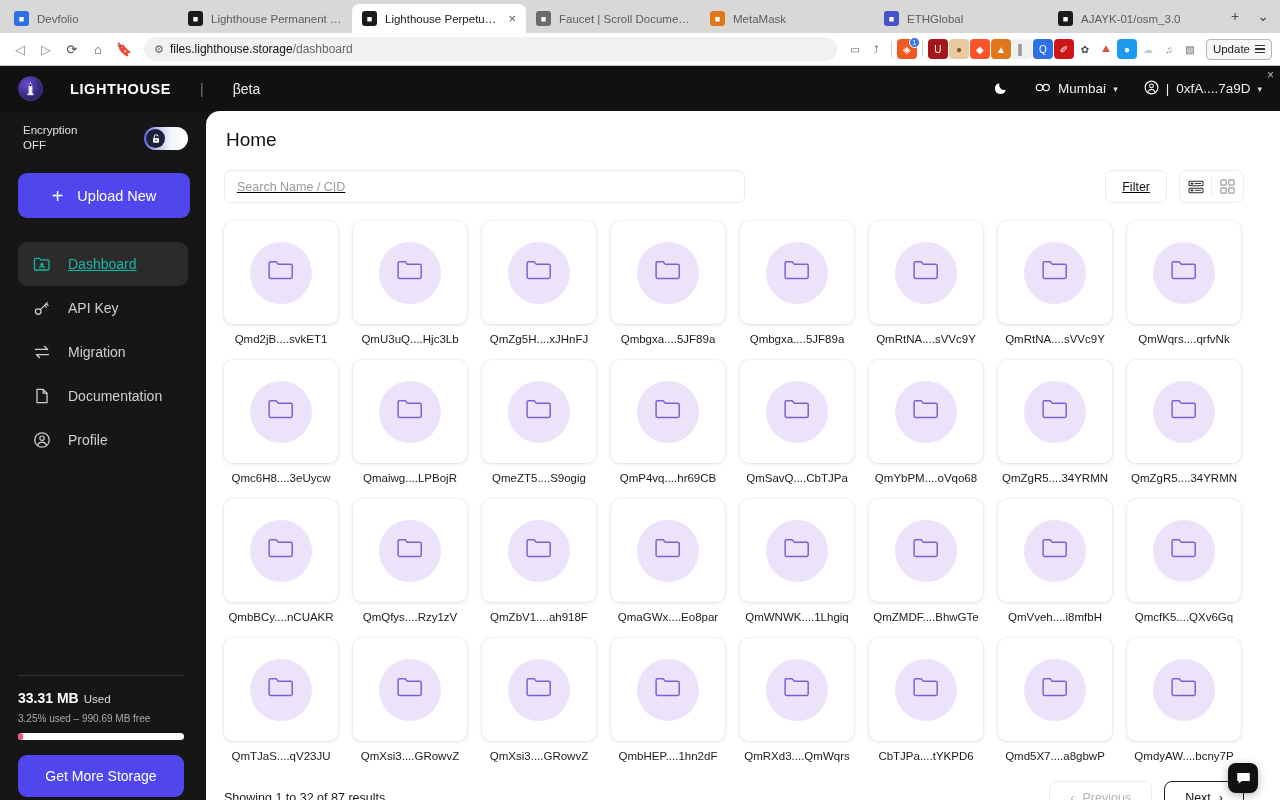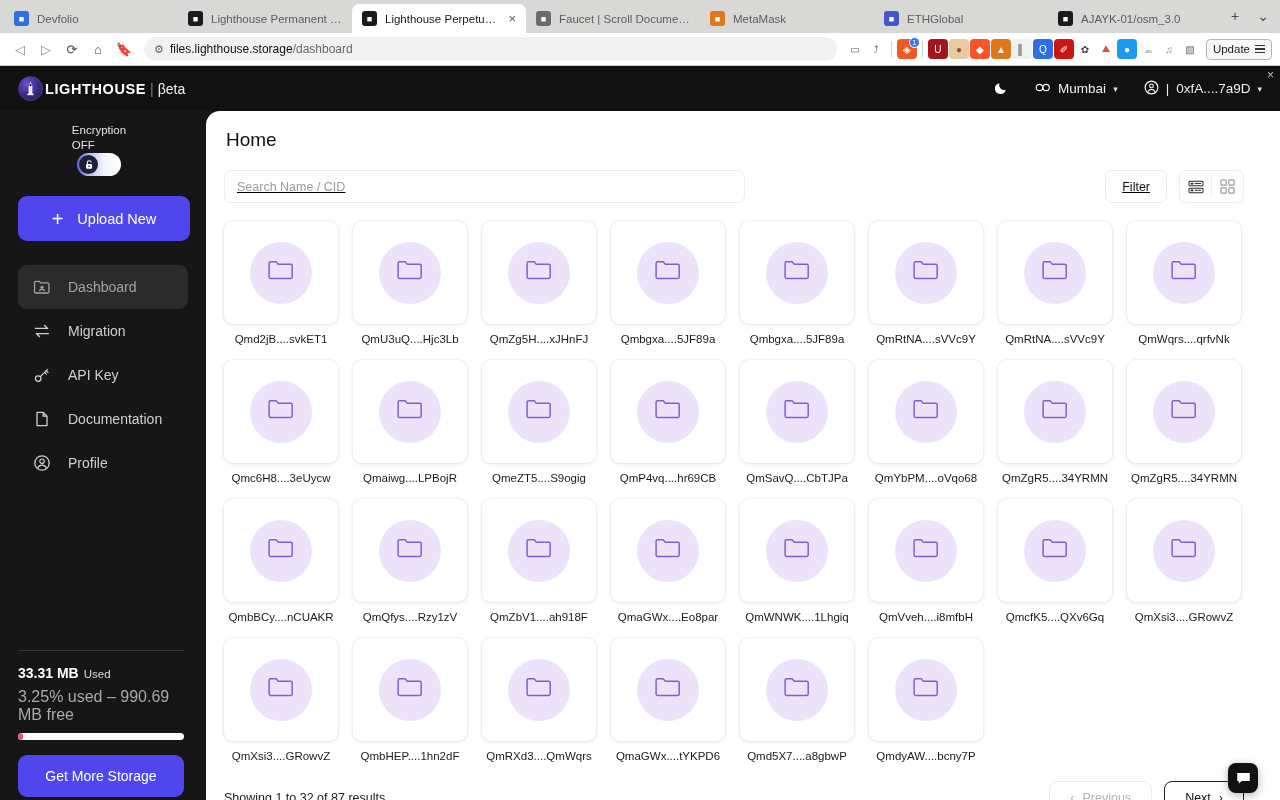--- a/index.html
+++ b/index.html
@@ -74,21 +74,21 @@
   .hamburger { display: flex; flex-direction: column; gap: 2px; }
   .hamburger i { display: block; width: 10px; height: 1.4px; background: #333; }
   .chrome-bottom-line { height: 1px; background: #c9c9c9; }
 
   
   .app { display: flex; flex-direction: column; height: 745px; background: #161616; }
   .app-header {
     height: 45px; background: #111111; display: flex; align-items: center;
     padding: 0 18px; flex: 0 0 45px; position: relative;
   }
-  .brand { display: flex; align-items: center; gap: 2px; }
+  .brand { display: flex; align-items: center; gap: 27px; }
   .brand-logo {
     width: 25px; height: 25px; border-radius: 50%;
     background: radial-gradient(circle at 35% 30%, #6b4fd8 0%, #3a2a7a 55%, #231a4d 100%);
     display: flex; align-items: center; justify-content: center;
     border: 1px solid #4a3a9a;
   }
   .brand-logo svg { display: block; }
   .brand-name { font-size: 14.5px; font-weight: bold; letter-spacing: .6px; color: #fff; }
   .brand-sep { color: #777; font-size: 14px; margin: 0 2px; }
   .brand-beta { font-size: 14px; color: #f0f0f0; }
@@ -101,22 +101,21 @@
 
   .app-body { display: flex; flex: 1 1 auto; min-height: 0; }
 
   
   .sidebar {
     width: 206px; flex: 0 0 206px; background: #161616;
     display: flex; flex-direction: column; padding: 0 0 14px 0;
   }
   .enc-row {
     display: flex; align-items: center; justify-content: space-between;
-    padding: 12px 18px 0 10px;
-    flex-direction: column;
+    padding: 12px 18px 0 23px;
   }
   .enc-label { font-size: 11.5px; color: #e2e2e2; line-height: 1.32; }
   .enc-toggle {
     width: 44px; height: 23px; border-radius: 12px;
     background: linear-gradient(90deg,#5b5fe8 0%, #b9bbef 28%, #f3f4fb 60%, #ffffff 100%);
     display: flex; align-items: center; padding: 2px; position: relative;
   }
   .enc-knob {
     width: 19px; height: 19px; border-radius: 50%; background: #1b1f38;
     display: flex; align-items: center; justify-content: center;
@@ -126,29 +125,29 @@
     background: #4f46ed; color: #fff; display: flex; align-items: center;
     justify-content: center; gap: 14px; font-size: 14.5px;
   }
   .upload-plus { font-size: 20px; font-weight: 300; line-height: 1; }
   .nav { margin-top: 24px; display: flex; flex-direction: column; }
   .nav-item {
     height: 44px; margin: 0 18px; border-radius: 9px; display: flex;
     align-items: center; gap: 16px; padding-left: 14px;
     color: #cfcfcf; font-size: 14px;
   }
-  .nav-item.active { background: #2b2b2b; color: #a3a3a3; }
+  .nav-item.active { background: #2b2b2b; color: #14b8a6; text-decoration: underline; }
   .nav-ico { width: 20px; height: 20px; display: flex; align-items: center; justify-content: center; }
   .sidebar-spacer { flex: 1 1 auto; }
   .storage { padding: 0 22px 0 18px; }
   .storage-div { height: 1px; background: #343434; margin-bottom: 14px; }
   .storage-used { font-size: 14px; color: #ffffff; }
   .storage-used b { font-weight: bold; }
   .storage-used span { font-size: 11.5px; color: #dcdcdc; margin-left: 5px; }
-  .storage-sub { font-size: 16px; color: #a9a9a9; margin-top: 7px; }
+  .storage-sub { font-size: 10px; color: #a9a9a9; margin-top: 7px; }
   .storage-bar {
     height: 7px; border-radius: 4px; background: #ffffff; margin-top: 9px;
     overflow: hidden;
   }
   .storage-fill { height: 100%; background: #f0507e; border-radius: 4px; }
   .storage-btn {
     margin-top: 15px; height: 42px; border-radius: 9px; background: #4f46ed;
     color: #fff; display: flex; align-items: center; justify-content: center;
     font-size: 14px;
   }
@@ -425,35 +424,35 @@
                 <path d="M1.5 4.6a1.3 1.3 0 0 1 1.3-1.3h3.5l1.4 1.6h7a1.3 1.3 0 0 1 1.3 1.3v7.5a1.3 1.3 0 0 1-1.3 1.3H2.8a1.3 1.3 0 0 1-1.3-1.3z" fill="none" stroke="currentColor" stroke-width="1.3"></path>
                 <circle cx="9" cy="9.3" r="1.5" fill="currentColor"></circle>
                 <path d="M6.3 13.1c.5-1.3 1.5-1.9 2.7-1.9s2.2.6 2.7 1.9" fill="none" stroke="currentColor" stroke-width="1.2"></path>
               </svg>
             </span>
             <span>Dashboard</span>
           </div>
           <div class="nav-item">
             <span class="nav-ico">
               <svg width="18" height="18" viewBox="0 0 18 18">
-                <path d="M2.5 6.4h12M11.6 3.4l3 3" fill="none" stroke="currentColor" stroke-width="1.4" stroke-linecap="round"></path>
-                <path d="M15.5 11.6h-12M6.4 14.6l-3-3" fill="none" stroke="currentColor" stroke-width="1.4" stroke-linecap="round"></path>
-              </svg>
-            </span>
-            <span>Migration</span>
-          </div>
-          <div class="nav-item">
-            <span class="nav-ico">
-              <svg width="18" height="18" viewBox="0 0 18 18">
                 <circle cx="5.2" cy="12.6" r="2.8" fill="none" stroke="currentColor" stroke-width="1.3"></circle>
                 <path d="M7.3 10.6 14.4 3.6" fill="none" stroke="currentColor" stroke-width="1.3" stroke-linecap="round"></path>
                 <path d="M11.6 6.3l1.8 1.8M13.2 4.7l1.8 1.8" fill="none" stroke="currentColor" stroke-width="1.2" stroke-linecap="round"></path>
               </svg>
             </span>
             <span>API Key</span>
+          </div>
+          <div class="nav-item">
+            <span class="nav-ico">
+              <svg width="18" height="18" viewBox="0 0 18 18">
+                <path d="M2.5 6.4h12M11.6 3.4l3 3" fill="none" stroke="currentColor" stroke-width="1.4" stroke-linecap="round"></path>
+                <path d="M15.5 11.6h-12M6.4 14.6l-3-3" fill="none" stroke="currentColor" stroke-width="1.4" stroke-linecap="round"></path>
+              </svg>
+            </span>
+            <span>Migration</span>
           </div>
           <div class="nav-item">
             <span class="nav-ico">
               <svg width="18" height="18" viewBox="0 0 18 18">
                 <path d="M4 2.4h6.2L14 6.2v9.4H4z" fill="none" stroke="currentColor" stroke-width="1.3" stroke-linejoin="round"></path>
                 <path d="M10.2 2.4v3.8H14" fill="none" stroke="currentColor" stroke-width="1.3"></path>
               </svg>
             </span>
             <span>Documentation</span>
           </div>
@@ -733,40 +732,60 @@
             <div class="card-label">QmWNWK....1Lhgiq</div>
           </div>
           <div class="card">
             <div class="card-tile">
               <div class="tile-circle">
                 <span><svg width="26" height="22" viewBox="0 0 26 22">
                     <path d="M1.2 3.4a1.5 1.5 0 0 1 1.5-1.5h6.2l2.1 2.6h13.8a1.5 1.5 0 0 1 1.5 1.5v12.6a1.5 1.5 0 0 1-1.5 1.5H2.7a1.5 1.5 0 0 1-1.5-1.5z" fill="none" stroke="#7c5fd3" stroke-width="1.6" stroke-linejoin="round" transform="scale(.92)"></path>
                   </svg></span>
               </div>
             </div>
+            <div class="card-label">QmZMDF....BhwGTe</div>
+          </div>
+          <div class="card">
+            <div class="card-tile">
+              <div class="tile-circle">
+                <span><svg width="26" height="22" viewBox="0 0 26 22">
+                    <path d="M1.2 3.4a1.5 1.5 0 0 1 1.5-1.5h6.2l2.1 2.6h13.8a1.5 1.5 0 0 1 1.5 1.5v12.6a1.5 1.5 0 0 1-1.5 1.5H2.7a1.5 1.5 0 0 1-1.5-1.5z" fill="none" stroke="#7c5fd3" stroke-width="1.6" stroke-linejoin="round" transform="scale(.92)"></path>
+                  </svg></span>
+              </div>
+            </div>
             <div class="card-label">QmVveh....i8mfbH</div>
           </div>
           <div class="card">
             <div class="card-tile">
               <div class="tile-circle">
                 <span><svg width="26" height="22" viewBox="0 0 26 22">
                     <path d="M1.2 3.4a1.5 1.5 0 0 1 1.5-1.5h6.2l2.1 2.6h13.8a1.5 1.5 0 0 1 1.5 1.5v12.6a1.5 1.5 0 0 1-1.5 1.5H2.7a1.5 1.5 0 0 1-1.5-1.5z" fill="none" stroke="#7c5fd3" stroke-width="1.6" stroke-linejoin="round" transform="scale(.92)"></path>
                   </svg></span>
               </div>
             </div>
             <div class="card-label">QmcfK5....QXv6Gq</div>
           </div>
           <div class="card">
             <div class="card-tile">
               <div class="tile-circle">
                 <span><svg width="26" height="22" viewBox="0 0 26 22">
                     <path d="M1.2 3.4a1.5 1.5 0 0 1 1.5-1.5h6.2l2.1 2.6h13.8a1.5 1.5 0 0 1 1.5 1.5v12.6a1.5 1.5 0 0 1-1.5 1.5H2.7a1.5 1.5 0 0 1-1.5-1.5z" fill="none" stroke="#7c5fd3" stroke-width="1.6" stroke-linejoin="round" transform="scale(.92)"></path>
                   </svg></span>
               </div>
             </div>
+            <div class="card-label">QmTJaS....qV23JU</div>
+          </div>
+          <div class="card">
+            <div class="card-tile">
+              <div class="tile-circle">
+                <span><svg width="26" height="22" viewBox="0 0 26 22">
+                    <path d="M1.2 3.4a1.5 1.5 0 0 1 1.5-1.5h6.2l2.1 2.6h13.8a1.5 1.5 0 0 1 1.5 1.5v12.6a1.5 1.5 0 0 1-1.5 1.5H2.7a1.5 1.5 0 0 1-1.5-1.5z" fill="none" stroke="#7c5fd3" stroke-width="1.6" stroke-linejoin="round" transform="scale(.92)"></path>
+                  </svg></span>
+              </div>
+            </div>
             <div class="card-label">QmXsi3....GRowvZ</div>
           </div>
           <div class="card">
             <div class="card-tile">
               <div class="tile-circle">
                 <span><svg width="26" height="22" viewBox="0 0 26 22">
                     <path d="M1.2 3.4a1.5 1.5 0 0 1 1.5-1.5h6.2l2.1 2.6h13.8a1.5 1.5 0 0 1 1.5 1.5v12.6a1.5 1.5 0 0 1-1.5 1.5H2.7a1.5 1.5 0 0 1-1.5-1.5z" fill="none" stroke="#7c5fd3" stroke-width="1.6" stroke-linejoin="round" transform="scale(.92)"></path>
                   </svg></span>
               </div>
             </div>
@@ -793,21 +812,21 @@
             <div class="card-label">QmRXd3....QmWqrs</div>
           </div>
           <div class="card">
             <div class="card-tile">
               <div class="tile-circle">
                 <span><svg width="26" height="22" viewBox="0 0 26 22">
                     <path d="M1.2 3.4a1.5 1.5 0 0 1 1.5-1.5h6.2l2.1 2.6h13.8a1.5 1.5 0 0 1 1.5 1.5v12.6a1.5 1.5 0 0 1-1.5 1.5H2.7a1.5 1.5 0 0 1-1.5-1.5z" fill="none" stroke="#7c5fd3" stroke-width="1.6" stroke-linejoin="round" transform="scale(.92)"></path>
                   </svg></span>
               </div>
             </div>
-            <div class="card-label">QmaGWx....tYKPD6</div>
+            <div class="card-label">CbTJPa....tYKPD6</div>
           </div>
           <div class="card">
             <div class="card-tile">
               <div class="tile-circle">
                 <span><svg width="26" height="22" viewBox="0 0 26 22">
                     <path d="M1.2 3.4a1.5 1.5 0 0 1 1.5-1.5h6.2l2.1 2.6h13.8a1.5 1.5 0 0 1 1.5 1.5v12.6a1.5 1.5 0 0 1-1.5 1.5H2.7a1.5 1.5 0 0 1-1.5-1.5z" fill="none" stroke="#7c5fd3" stroke-width="1.6" stroke-linejoin="round" transform="scale(.92)"></path>
                   </svg></span>
               </div>
             </div>
             <div class="card-label">Qmd5X7....a8gbwP</div>

